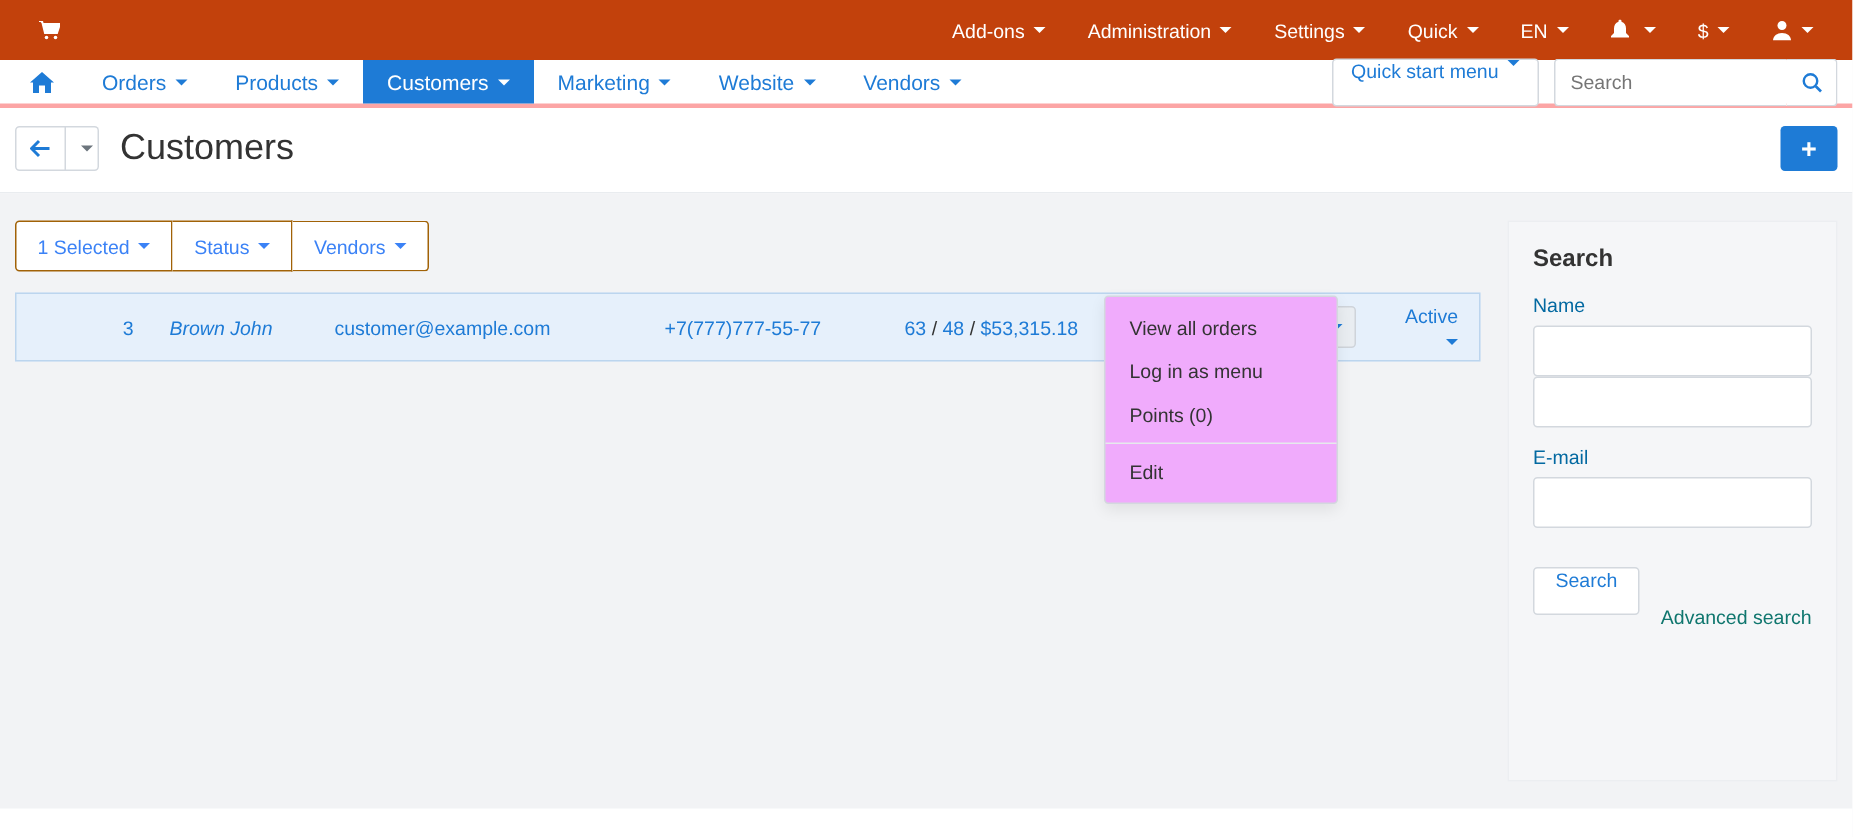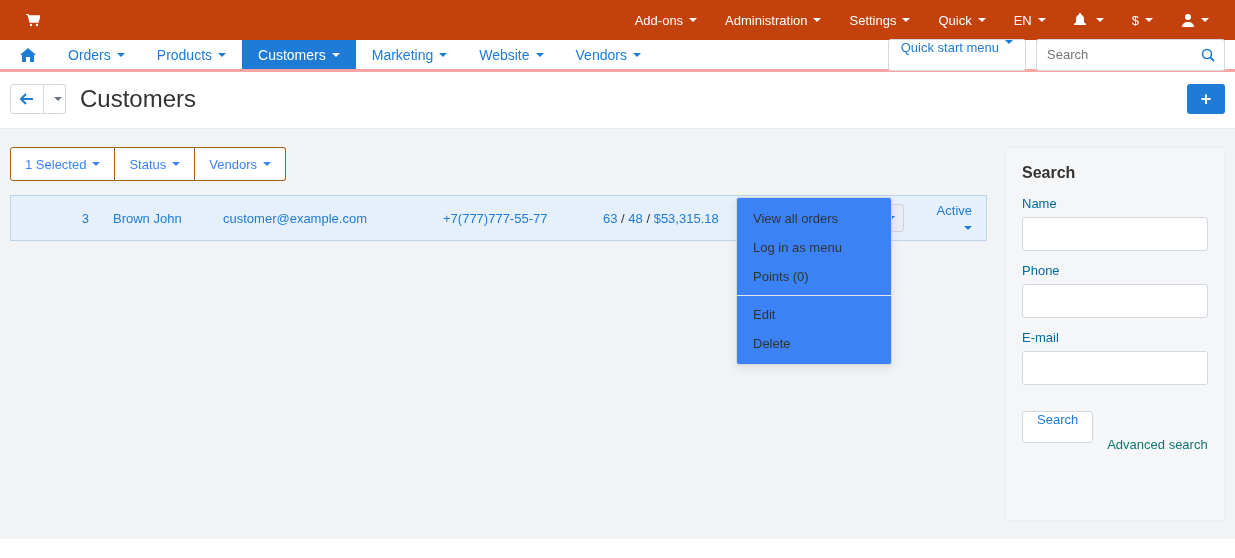--- a/index.html
+++ b/index.html
@@ -172,21 +172,21 @@
     background: #e6f0fb;
     display: flex;
     align-items: center;
     height: 46px;
     font-size: 13px;
     color: #1e7bd6;
     position: relative;
   }
   .row .cell { padding: 0 12px; }
   .cell.id { width: 90px; text-align: right; color:#1e7bd6; }
-  .cell.name { width: 110px; }
+  .cell.name { width: 110px; font-style: italic; }
   .cell.email { width: 220px; }
   .cell.phone { width: 160px; }
   .cell.stats { width: 170px; }
   .cell.stats .sep { color:#333; }
   .cell.gearcell { margin-left:auto; }
   .gearbtn {
     border: 1px solid #cfd4da;
     background: #e9edf1;
     border-radius: 3px;
     height: 28px;
@@ -195,21 +195,21 @@
     color:#1e7bd6;
     cursor:pointer;
   }
   .cell.status { width: 70px; text-align:right; padding-right:14px; }
 
   .dropdown {
     position: absolute;
     top: 50px;
     right: 95px;
     width: 156px;
-    background: #3b82f6;
+    background: #f0abfc;
     border: 1px solid #d3d8de;
     border-radius: 3px;
     box-shadow: 0 4px 10px rgba(0,0,0,0.08);
     padding: 6px 0;
     z-index: 10;
   }
   .dropdown .ditem {
     padding: 7px 16px;
     font-size: 13px;
     color: #333;
@@ -410,31 +410,29 @@
         </div>
         <div class="cell status"><span>Active</span><span class="caret"></span></div>
       </div>
 
       <div class="dropdown">
         <div class="ditem">View all orders</div>
         <div class="ditem">Log in as menu</div>
         <div class="ditem">Points (0)</div>
         <div class="divider"></div>
         <div class="ditem">Edit</div>
-        <div class="ditem">Delete</div>
       </div>
 
     </div>
   </div>
 
   <div class="rightcol">
     <h3>Search</h3>
     <label>Name</label>
     <input type="text" style="">
-    <label>Phone</label>
     <input type="text" style="">
     <label>E-mail</label>
     <input type="text" style="">
     <div class="actions">
       <div class="searchbtn2">Search</div>
       <div class="advlink">Advanced search</div>
     </div>
   </div>
 </div>
 

